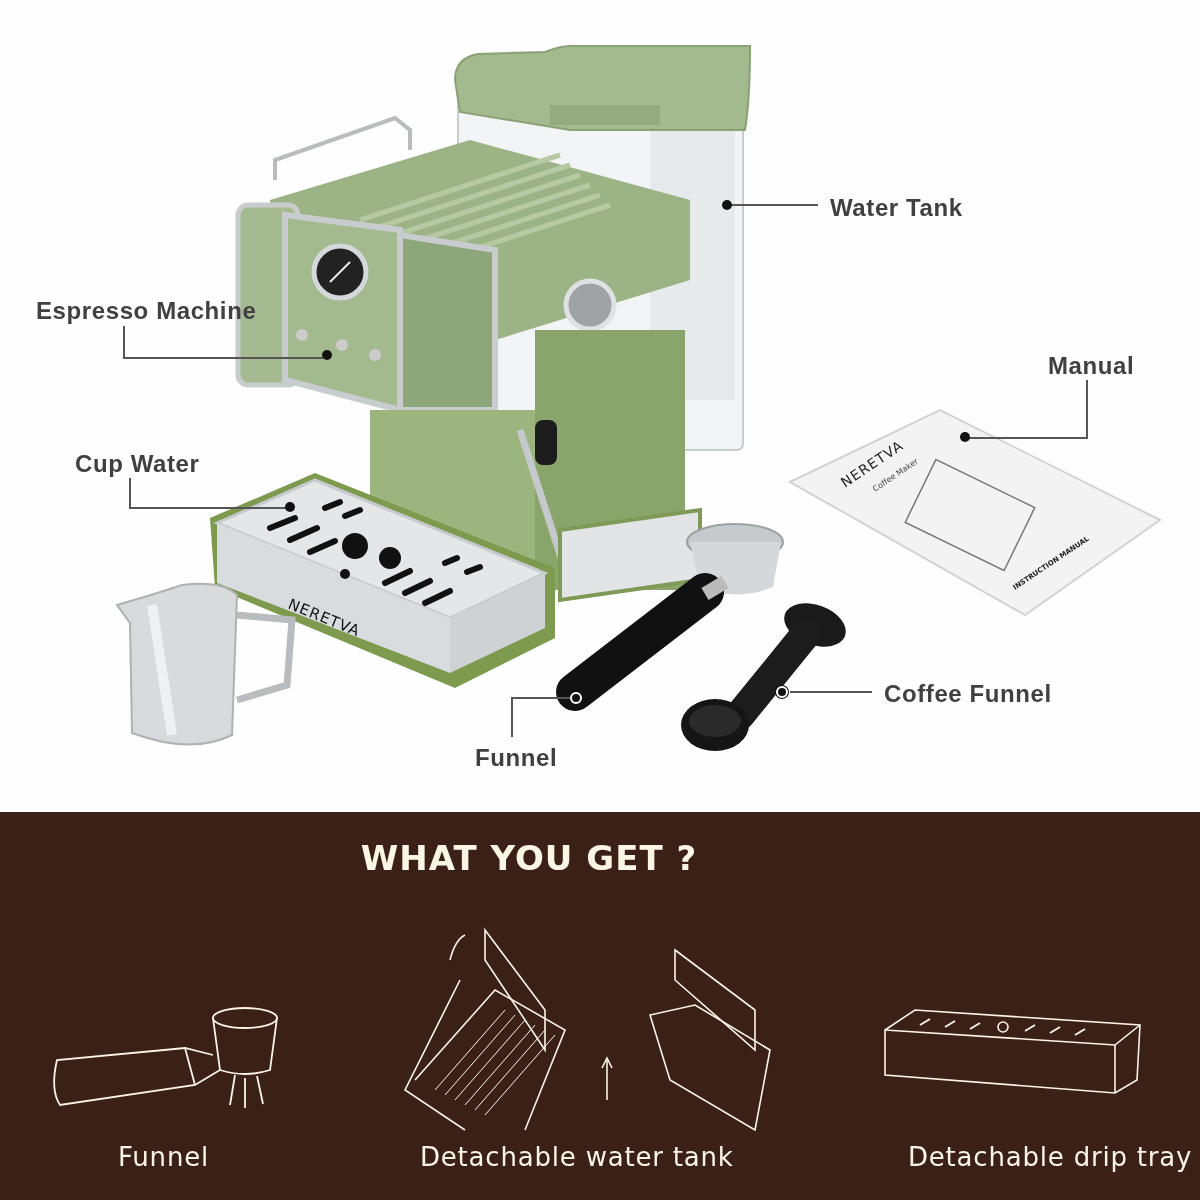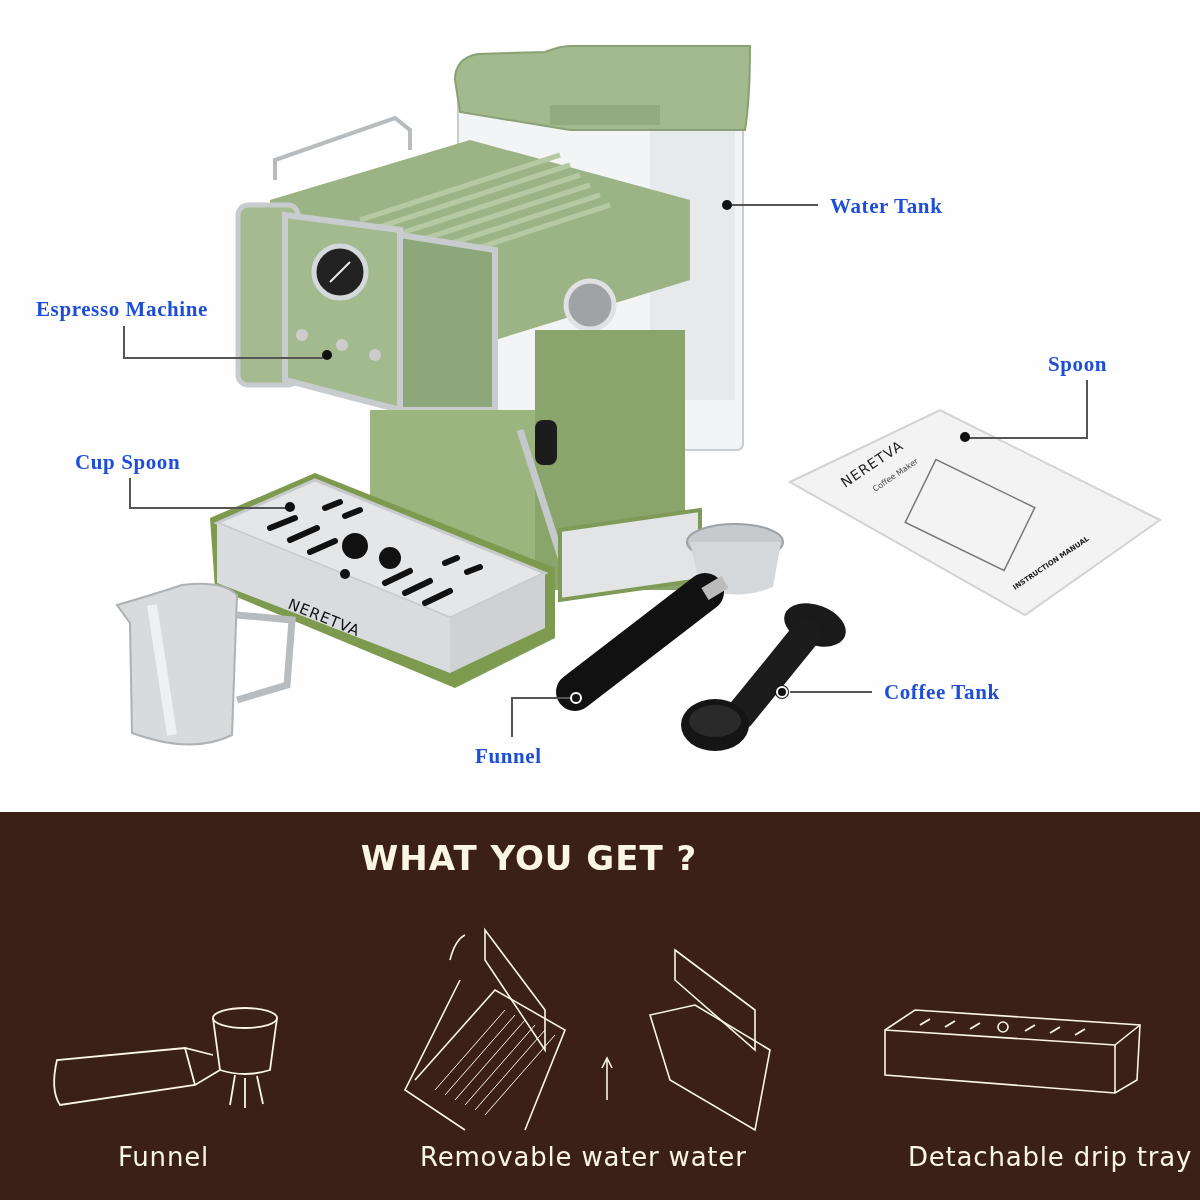--- a/index.html
+++ b/index.html
@@ -1,19 +1,19 @@
 <!DOCTYPE html>
 <html><head>
 <meta charset="utf-8">
 <style>
   html,body{margin:0;padding:0;}
   body{width:1200px;height:1200px;position:relative;overflow:hidden;background:#ffffff;font-family:"Liberation Sans",sans-serif;}
   .top{position:absolute;left:0;top:0;width:1200px;height:812px;background:#fefefe;}
   .bottom{position:absolute;left:0;top:812px;width:1200px;height:388px;background:#3a2016;}
-  .label{position:absolute;font-family:Liberation Serif, serif;font-weight:bold;font-size:21px;color:#1d4ed8;letter-spacing:0.6px;white-space:nowrap;}
+  .label{position:absolute;font-family:Liberation Sans, sans-serif;font-weight:bold;font-size:24px;color:#404040;letter-spacing:0.6px;white-space:nowrap;}
   .line{position:absolute;background:#555;}
   .dot{position:absolute;width:10px;height:10px;border-radius:50%;background:#111;}
   .dot.ring{background:#111;border:2px solid #fff;box-shadow:0 0 0 1px #111;width:8px;height:8px;}
   .title{position:absolute;left:0;top:838px;width:1058px;text-align:center;font-family:"DejaVu Sans",sans-serif;font-weight:bold;font-size:34px;color:#fbf5e3;letter-spacing:1px;}
   .cap{position:absolute;top:1142px;font-family:"DejaVu Sans",sans-serif;font-size:26px;color:#fbf5e3;letter-spacing:0.8px;white-space:nowrap;}
   svg{position:absolute;overflow:visible;}
 </style>
 </head>
 <body>
 
@@ -121,33 +121,33 @@
   </div>
 
   <div class="dot" style="left:722px;top:200px;"></div>
   <div class="line" style="left:732px;top:204px;width:86px;height:2px;"></div>
   <div class="label" style="left:830px;top:194px;">Water Tank</div>
 
   <div class="label" style="left:36px;top:297px;">Espresso Machine</div>
   <div class="line" style="left:123px;top:326px;width:2px;height:32px;"></div>
   <div class="line" style="left:123px;top:357px;width:200px;height:2px;"></div>
 
-  <div class="label" style="left:1048px;top:352px;">Spoon</div>
+  <div class="label" style="left:1048px;top:352px;">Manual</div>
   <div class="line" style="left:1086px;top:380px;width:2px;height:58px;"></div>
   <div class="line" style="left:968px;top:437px;width:120px;height:2px;"></div>
   <div class="dot" style="left:960px;top:432px;"></div>
 
-  <div class="label" style="left:75px;top:450px;">Cup Spoon</div>
+  <div class="label" style="left:75px;top:450px;">Cup Water</div>
   <div class="line" style="left:129px;top:478px;width:2px;height:30px;"></div>
   <div class="line" style="left:129px;top:507px;width:160px;height:2px;"></div>
   <div class="dot" style="left:285px;top:502px;"></div>
 
   <div class="dot ring" style="left:776px;top:686px;"></div>
   <div class="line" style="left:790px;top:691px;width:82px;height:2px;"></div>
-  <div class="label" style="left:884px;top:680px;">Coffee Tank</div>
+  <div class="label" style="left:884px;top:680px;">Coffee Funnel</div>
 
   <div class="dot ring" style="left:570px;top:692px;"></div>
   <div class="line" style="left:512px;top:697px;width:58px;height:2px;"></div>
   <div class="line" style="left:511px;top:697px;width:2px;height:40px;"></div>
   <div class="label" style="left:475px;top:744px;">Funnel</div>
 </div>
 
 <div class="bottom">
 </div>
 
@@ -189,14 +189,14 @@
       <line x1="70" y1="22" x2="80" y2="16"></line>
     <line x1="95" y1="24" x2="105" y2="18"></line>
       <line x1="150" y1="26" x2="160" y2="20"></line>
     <line x1="175" y1="28" x2="185" y2="22"></line>
       <line x1="200" y1="30" x2="210" y2="24"></line>
   </g>
   <circle cx="128" cy="22" r="5"></circle>
 </svg>
 
 <div class="cap" style="left:118px;">Funnel</div>
-<div class="cap" style="left:420px;">Removable water water</div>
+<div class="cap" style="left:420px;">Detachable water tank</div>
 <div class="cap" style="left:908px;">Detachable drip tray</div>
 
 </body></html>

